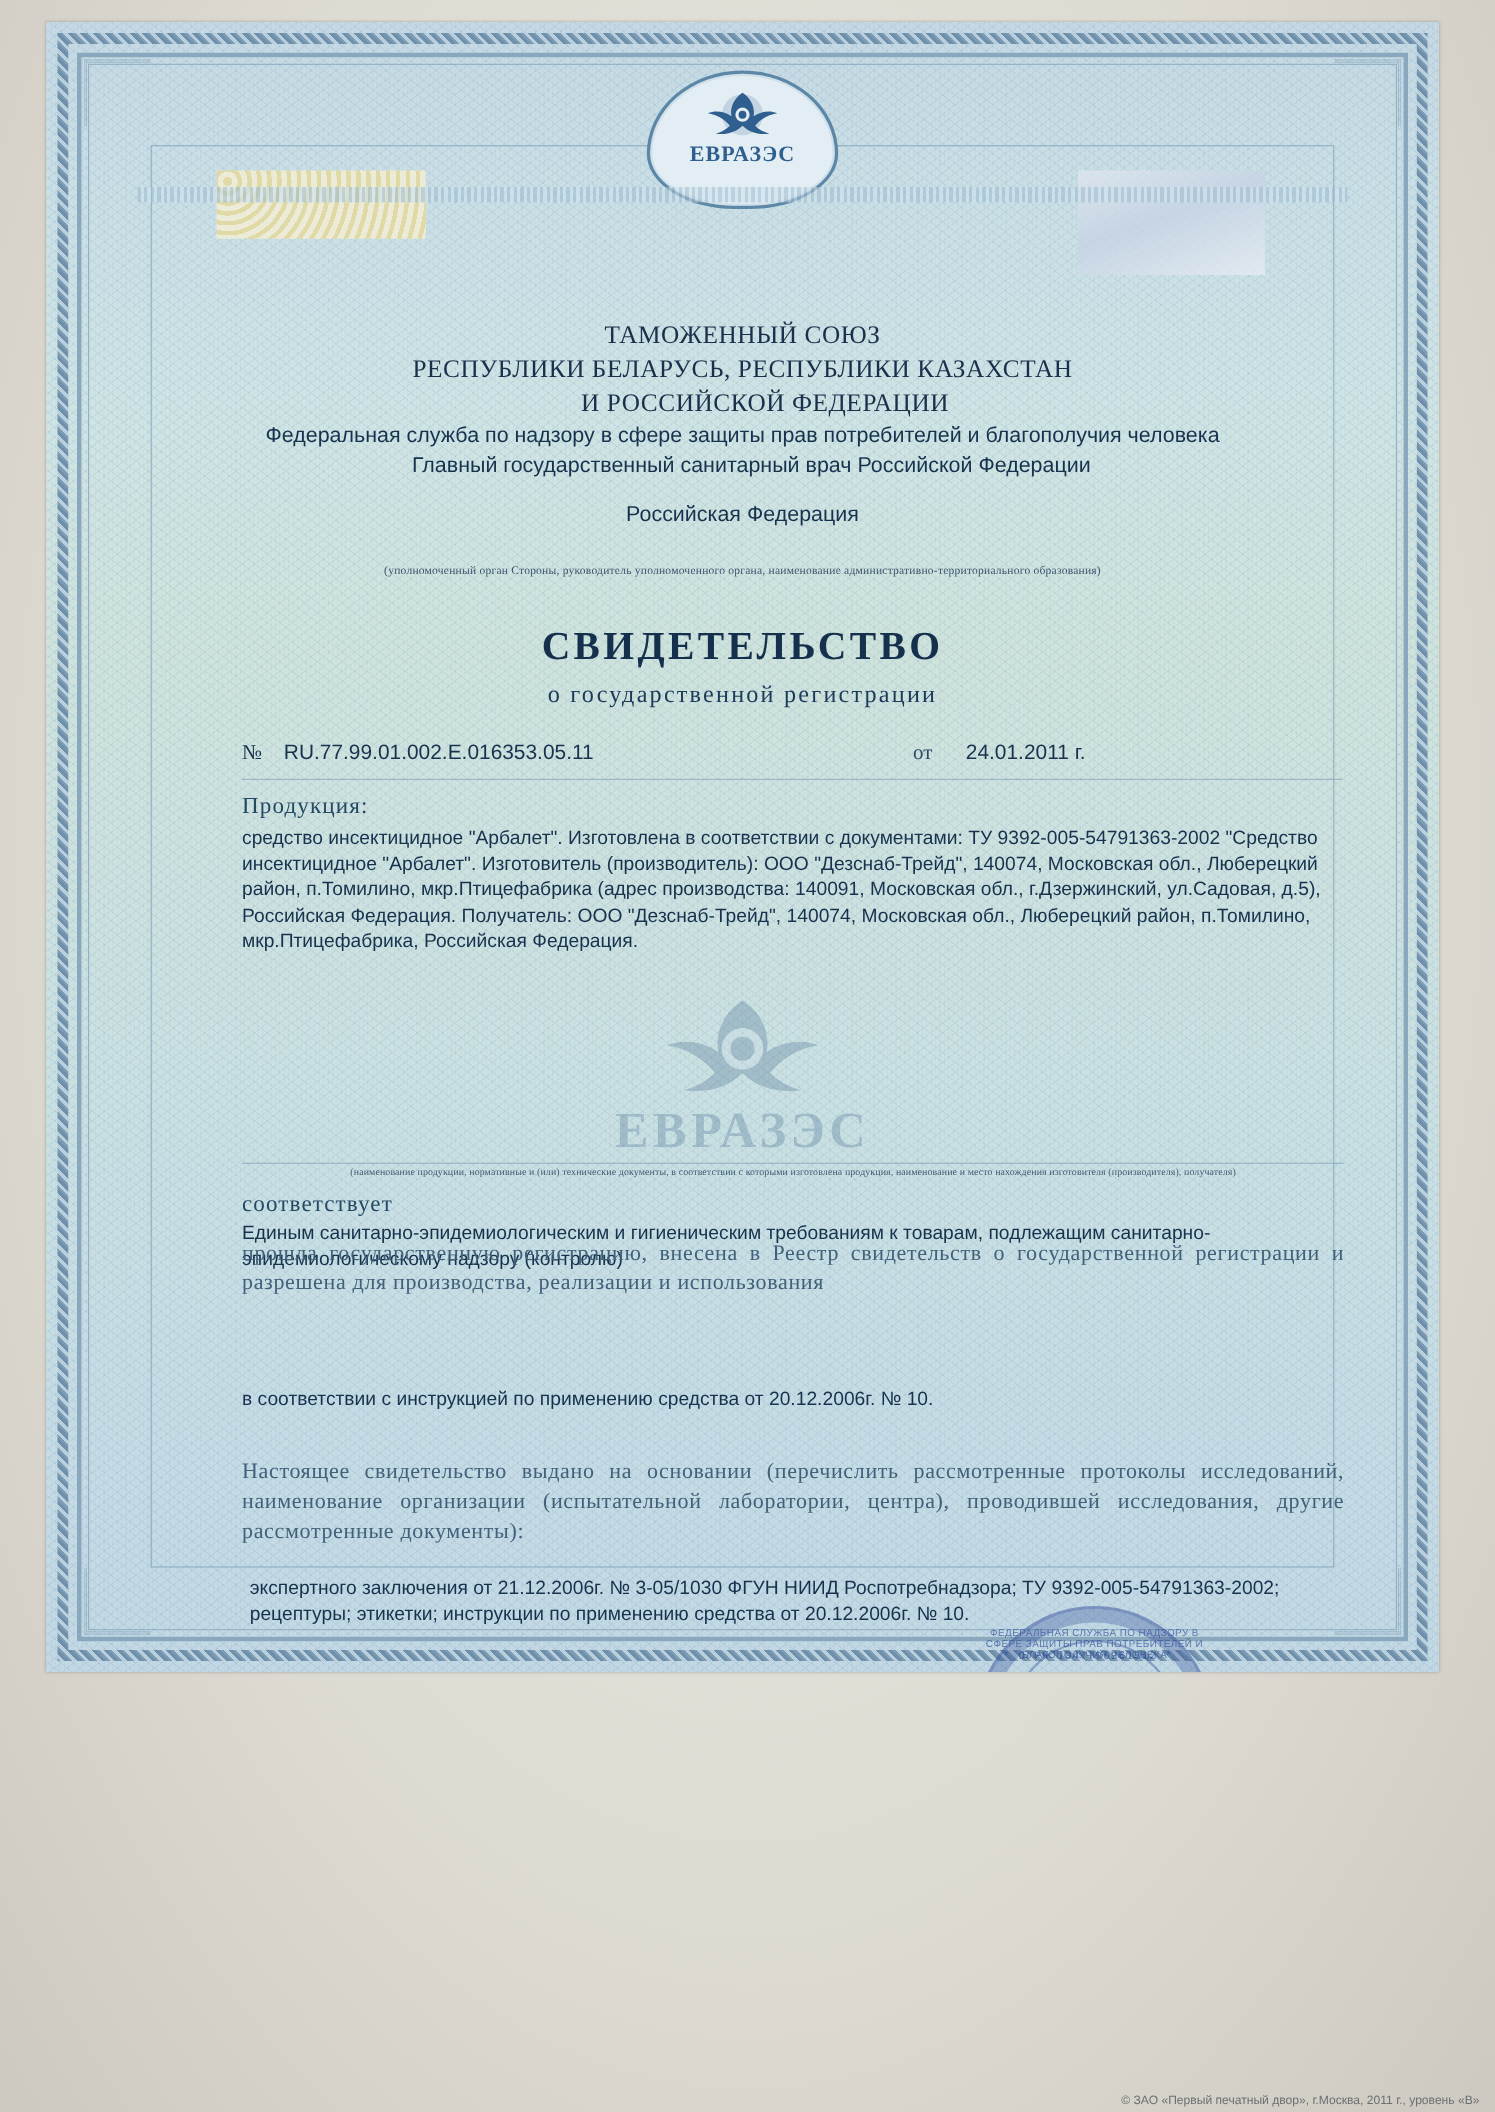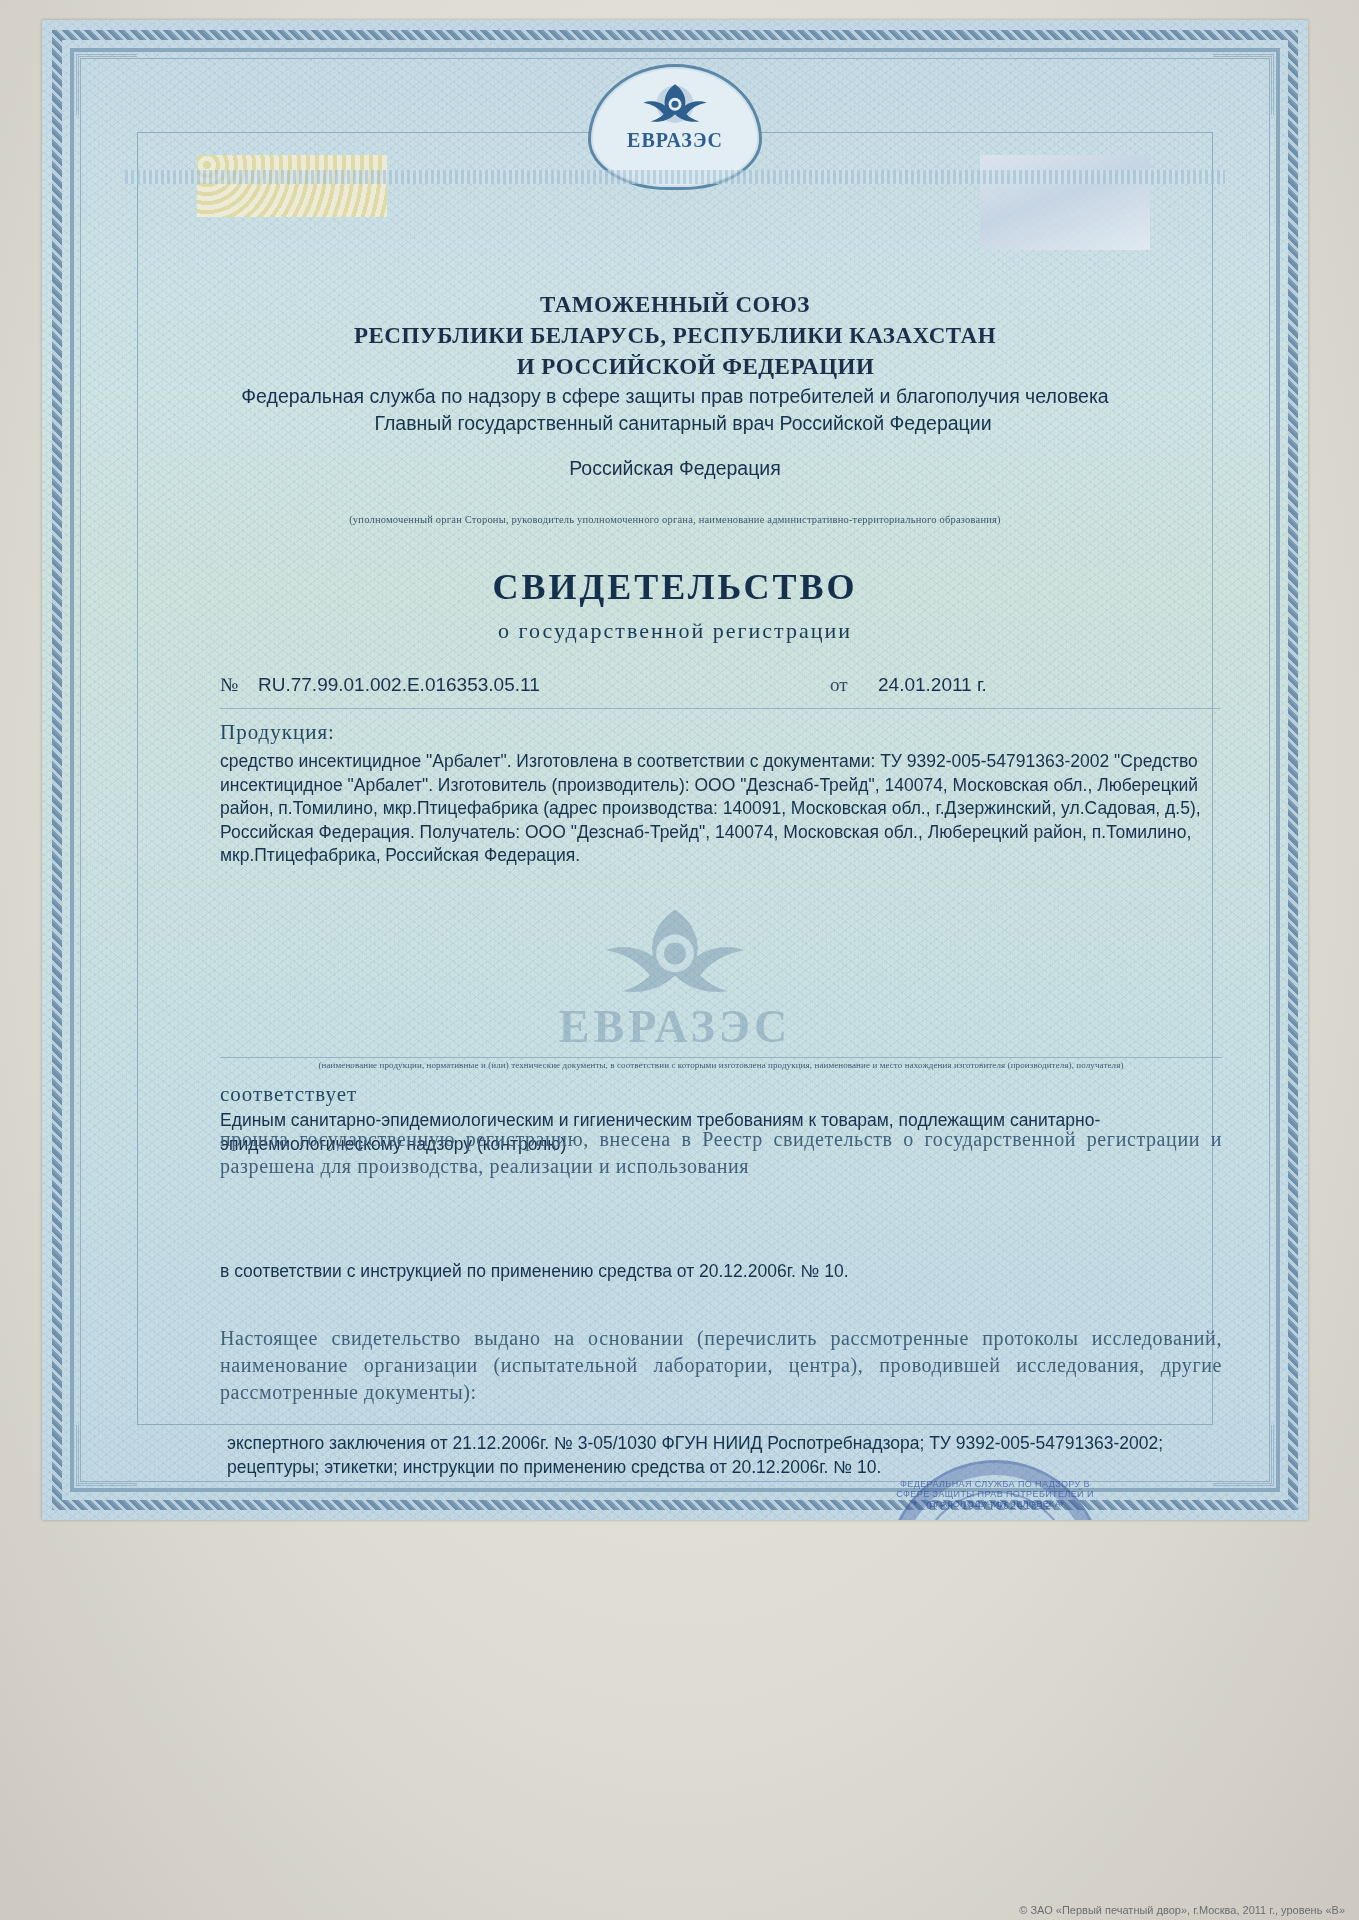--- a/index.html
+++ b/index.html
@@ -159,21 +159,21 @@
 
   
   .content { position: absolute; inset: 0; }
 
   .hdr {
     position: absolute;
     left: 0; right: 0;
     text-align: center;
     color: #1a2f4a;
     font-family: "Liberation Serif", serif;
-    font-weight: bold;
+    font-weight: normal;
     letter-spacing: .5px;
   }
   .hdr1 { top: 272px; font-size: 23px; }
   .hdr2 { top: 303px; font-size: 23px; }
   .hdr3 { top: 334px; font-size: 23px; padding-left: 41px; }
 
   .sub {
     position: absolute;
     left: 0; right: 0;
     text-align: center;

